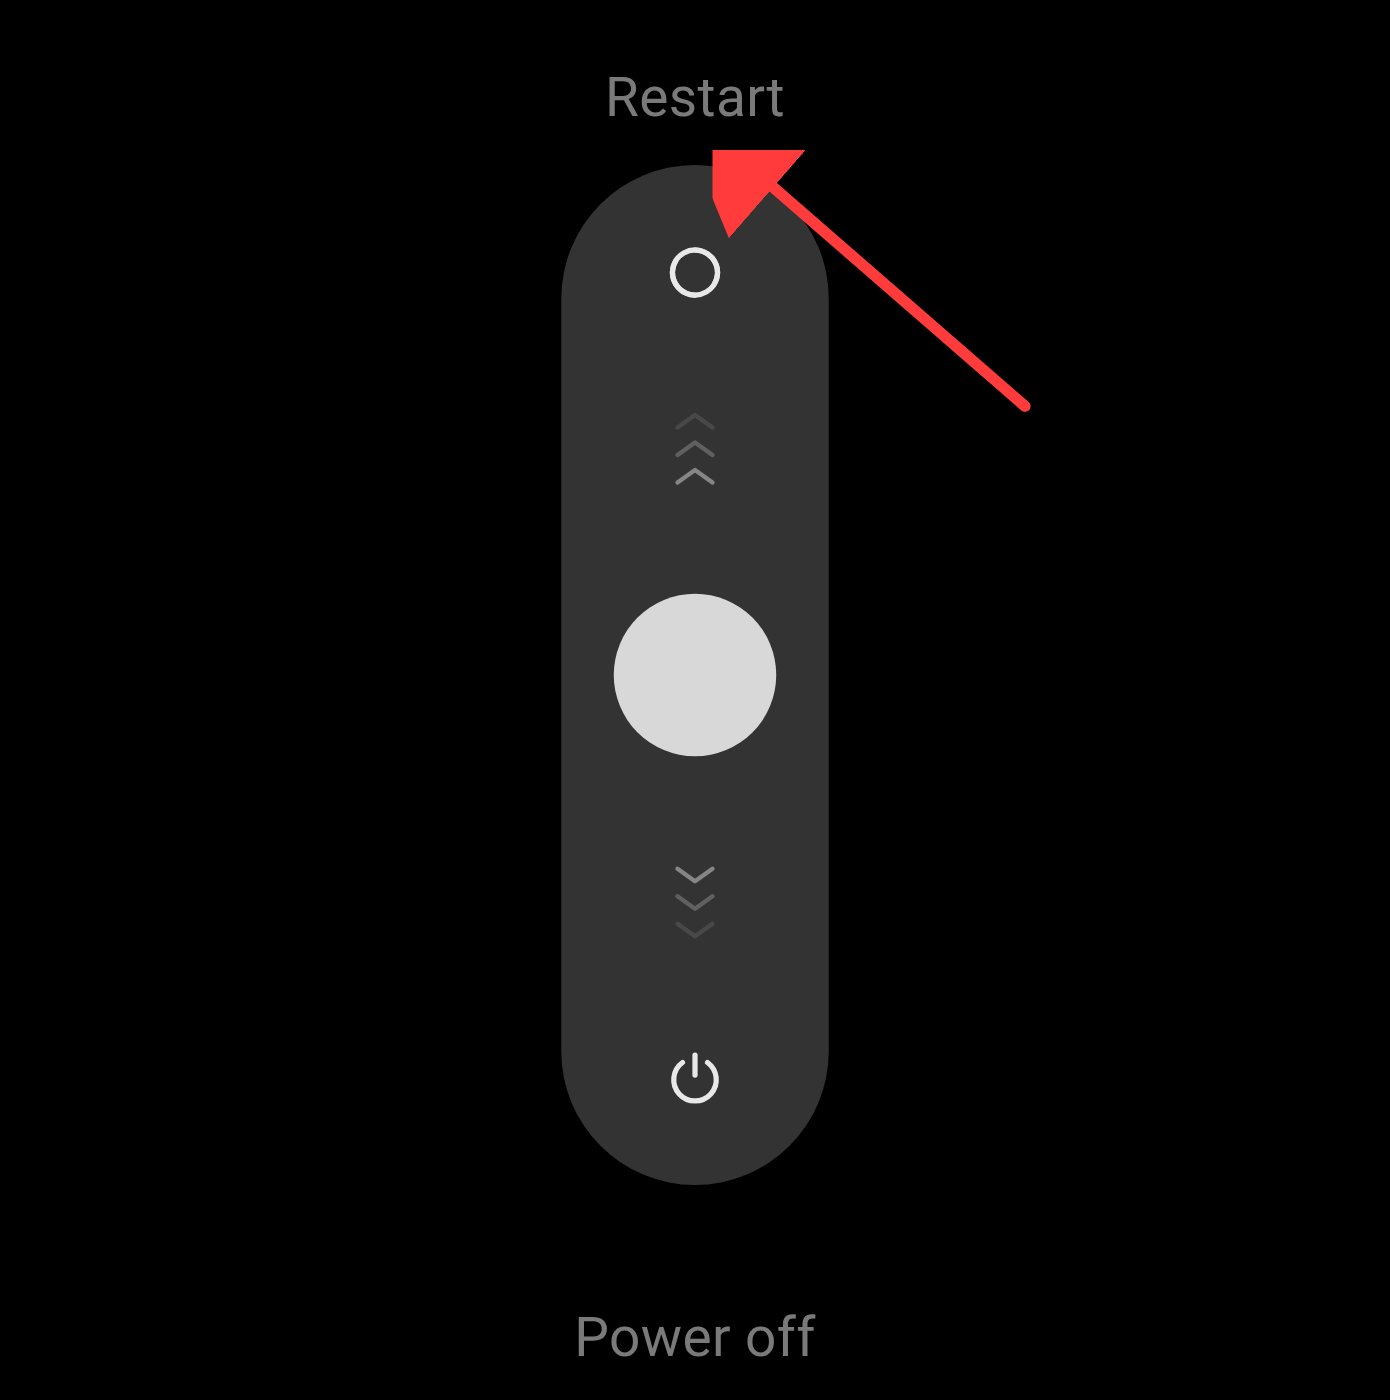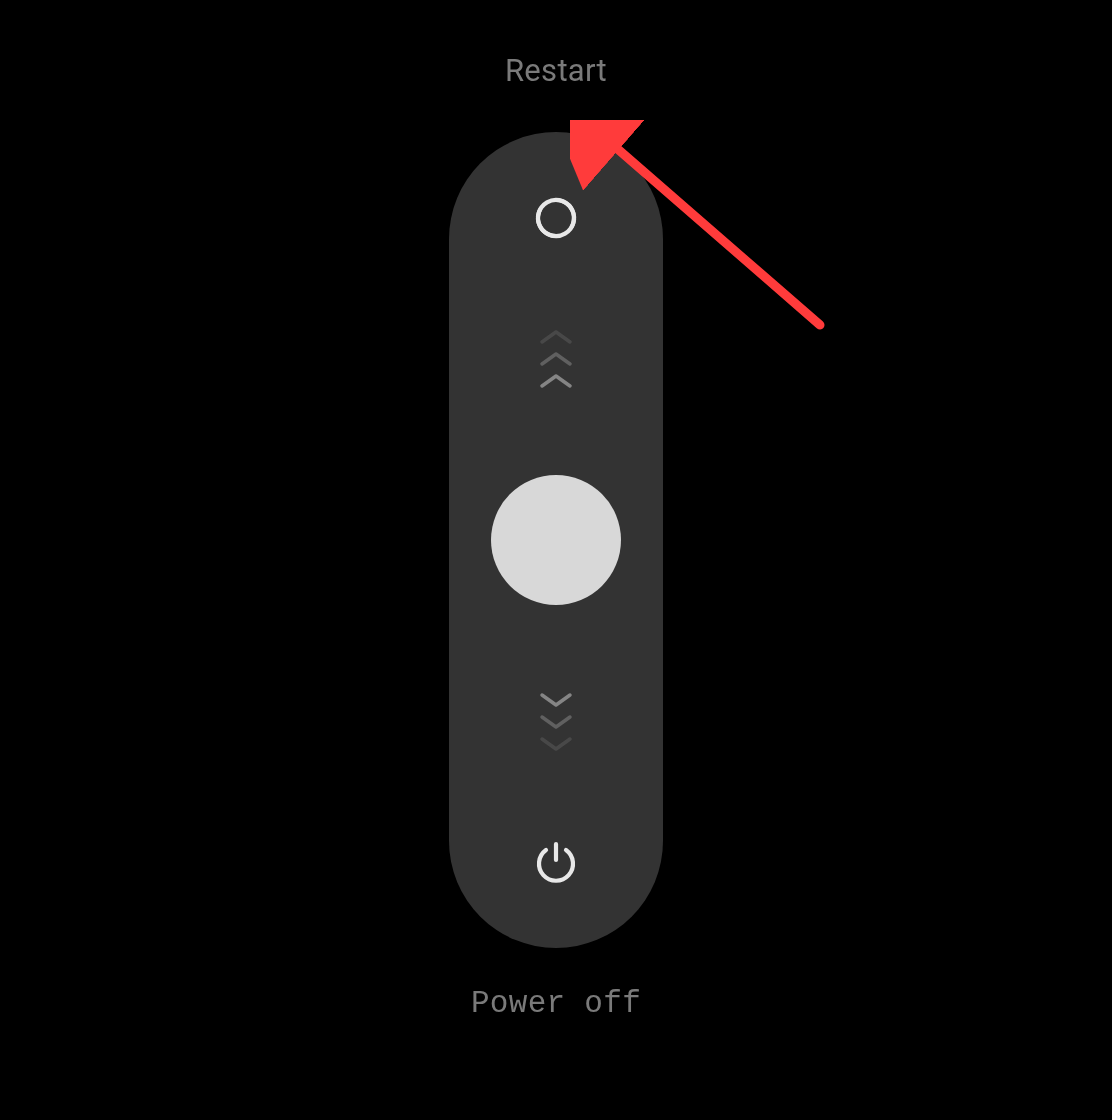--- a/index.html
+++ b/index.html
@@ -20,36 +20,35 @@
       left: 50%;
       transform: translateX(-50%);
       top: 0;
       width: 100%;
       display: flex;
       flex-direction: column;
       align-items: center;
     }
     .label {
       color: #7a7a7a;
-      font-size: 31px;
+      font-size: 44px;
       font-weight: 400;
       letter-spacing: 0.3px;
     }
     .label-top {
       position: absolute;
       top: 52px;
       left: 50%;
       transform: translateX(-50%);
     }
     .label-bottom {
       position: absolute;
-      top: 986px;
+      top: 1044px;
       left: 50%;
       transform: translateX(-50%);
-      font-family: Liberation Mono, monospace;
     }
     .track {
       position: absolute;
       top: 132px;
       left: 50%;
       transform: translateX(-50%);
       width: 214px;
       height: 816px;
       background: #333333;
       border-radius: 107px;

